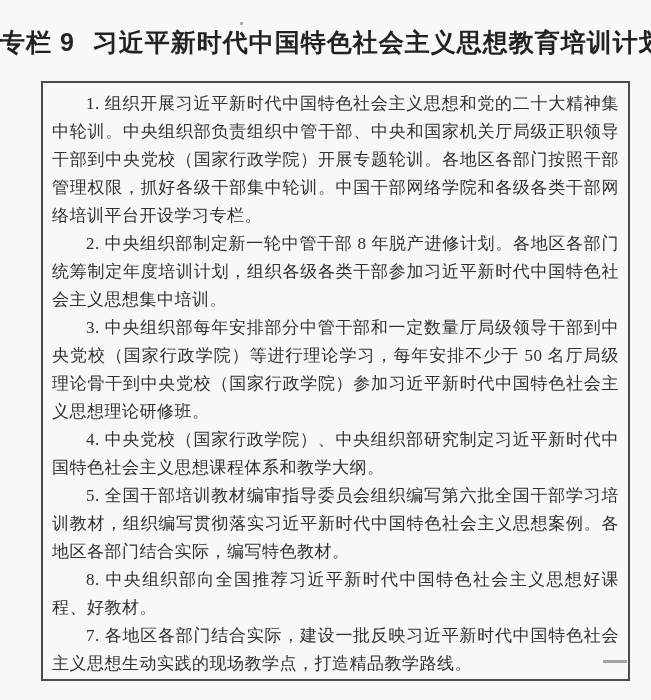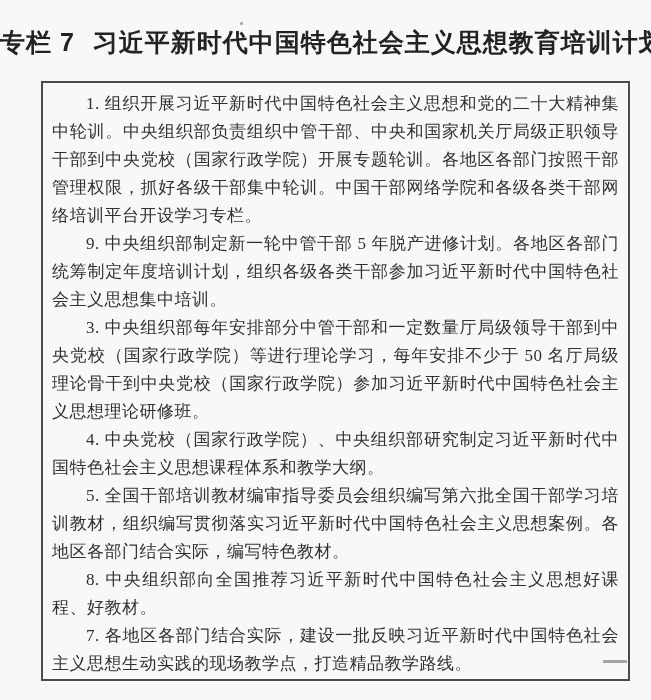--- a/index.html
+++ b/index.html
@@ -78,26 +78,26 @@
   }
 </style>
 </head>
 <body>
 
 <div class="page">
 
   <div class="scan-speck"></div>
 
   <div class="doc-title">
-    <span class="title-label">专栏 7</span><span>习近平新时代中国特色社会主义思想教育培训计划</span>
+    <span class="title-label">专栏 9</span><span>习近平新时代中国特色社会主义思想教育培训计划</span>
   </div>
 
   <div class="column-box">
     <p>1. 组织开展习近平新时代中国特色社会主义思想和党的二十大精神集中轮训。中央组织部负责组织中管干部、中央和国家机关厅局级正职领导干部到中央党校（国家行政学院）开展专题轮训。各地区各部门按照干部管理权限，抓好各级干部集中轮训。中国干部网络学院和各级各类干部网络培训平台开设学习专栏。</p>
-    <p>9. 中央组织部制定新一轮中管干部 5 年脱产进修计划。各地区各部门统筹制定年度培训计划，组织各级各类干部参加习近平新时代中国特色社会主义思想集中培训。</p>
+    <p>2. 中央组织部制定新一轮中管干部 8 年脱产进修计划。各地区各部门统筹制定年度培训计划，组织各级各类干部参加习近平新时代中国特色社会主义思想集中培训。</p>
     <p>3. 中央组织部每年安排部分中管干部和一定数量厅局级领导干部到中央党校（国家行政学院）等进行理论学习，每年安排不少于 50 名厅局级理论骨干到中央党校（国家行政学院）参加习近平新时代中国特色社会主义思想理论研修班。</p>
     <p>4. 中央党校（国家行政学院）、中央组织部研究制定习近平新时代中国特色社会主义思想课程体系和教学大纲。</p>
     <p>5. 全国干部培训教材编审指导委员会组织编写第六批全国干部学习培训教材，组织编写贯彻落实习近平新时代中国特色社会主义思想案例。各地区各部门结合实际，编写特色教材。</p>
     <p>8. 中央组织部向全国推荐习近平新时代中国特色社会主义思想好课程、好教材。</p>
     <p>7. 各地区各部门结合实际，建设一批反映习近平新时代中国特色社会主义思想生动实践的现场教学点，打造精品教学路线。</p>
     <div class="scan-smudge"></div>
   </div>
 
 </div>
 

